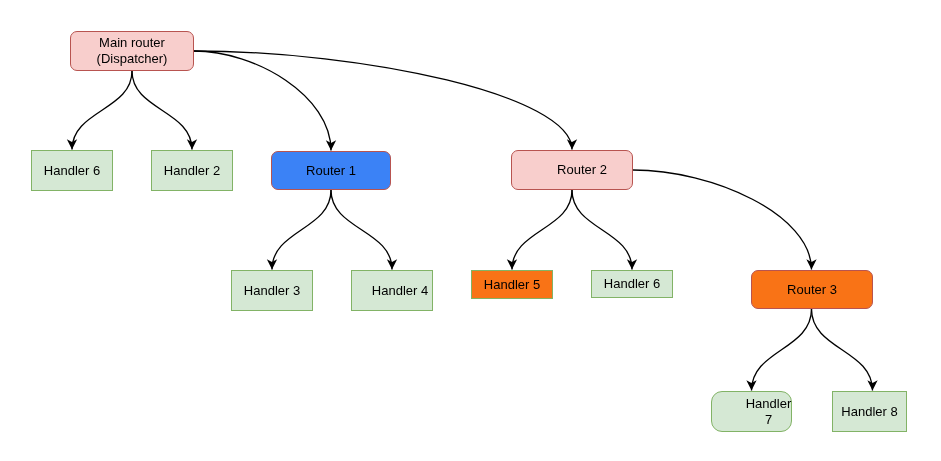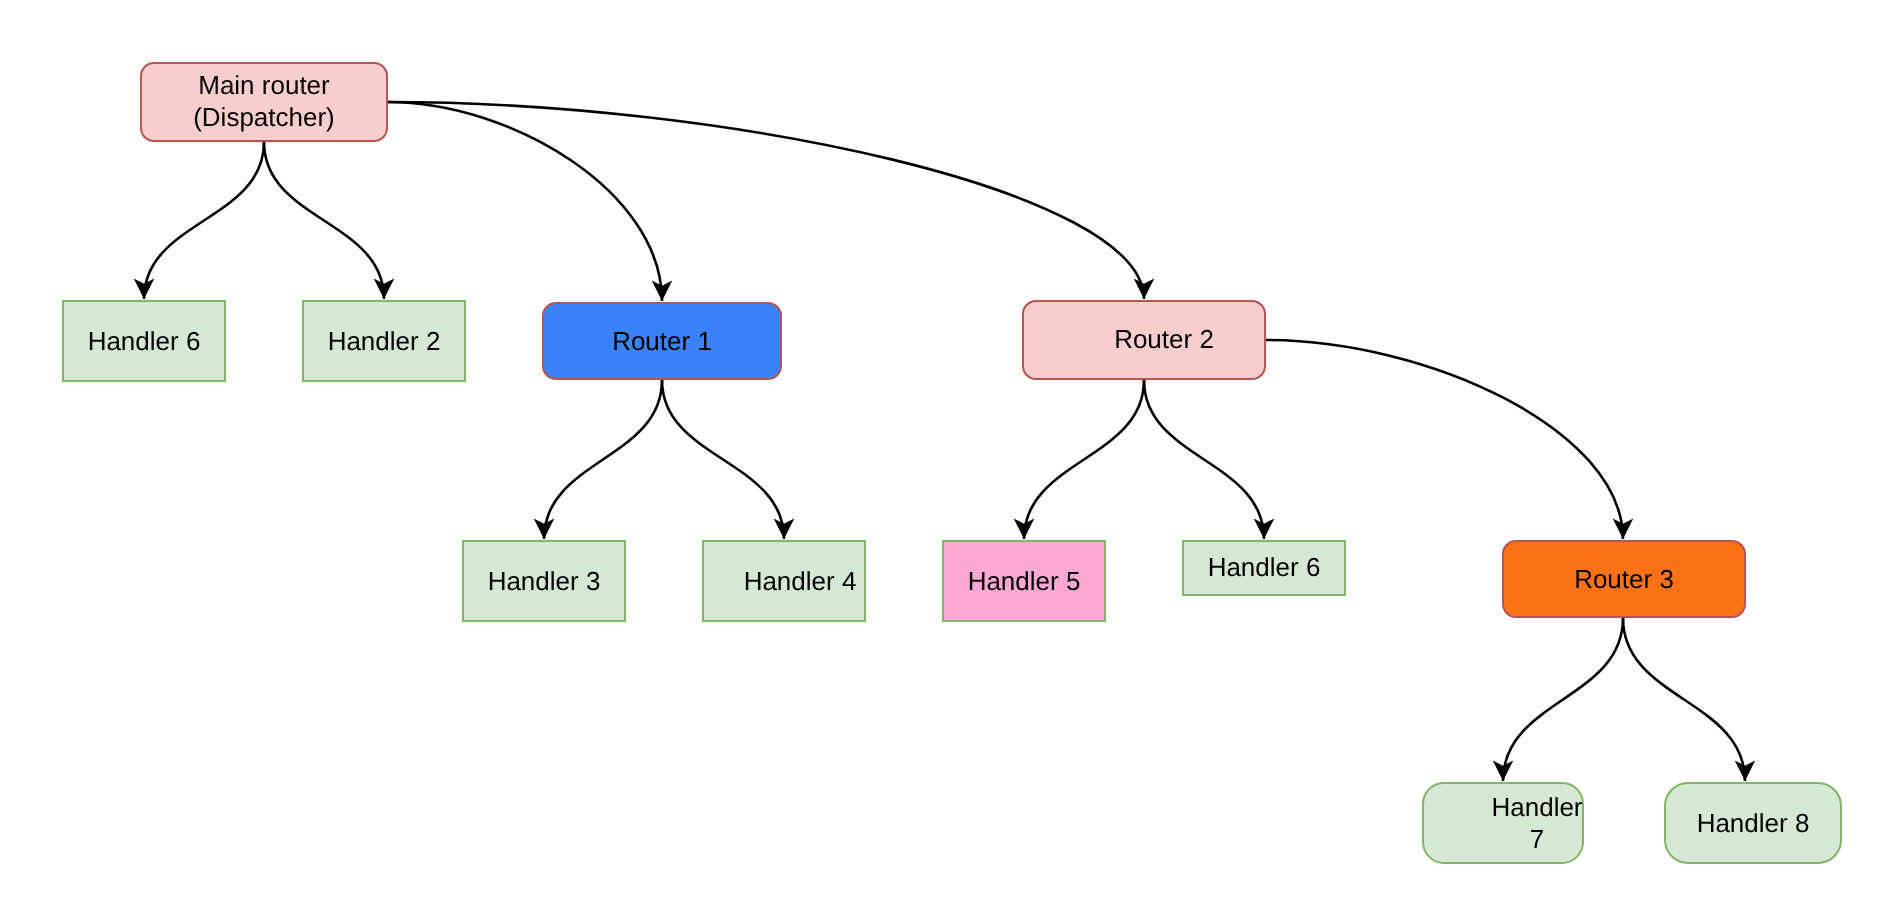--- a/index.html
+++ b/index.html
@@ -62,19 +62,19 @@
   </svg>
   <div id="nodes">
       <div class="node router" style="left: 70px; top: 31px; width: 124px; height: 40px; background: rgb(248, 206, 204); border-color: rgb(184, 84, 80); border-radius: 7px;"><span>Main router
 (Dispatcher)</span></div>
       <div class="node handler" style="left: 31px; top: 150px; width: 82px; height: 41px; background: rgb(213, 232, 212); border-color: rgb(130, 179, 102); border-radius: 0px;"><span>Handler 6</span></div>
       <div class="node handler" style="left: 151px; top: 150px; width: 82px; height: 41px; background: rgb(213, 232, 212); border-color: rgb(130, 179, 102); border-radius: 0px;"><span>Handler 2</span></div>
       <div class="node router" style="left: 271px; top: 151px; width: 120px; height: 39px; background: #3b82f6; border-color: rgb(184, 84, 80); border-radius: 7px;"><span>Router 1</span></div>
       <div class="node router" style="left: 511px; top: 150px; width: 122px; height: 40px; background: rgb(248, 206, 204); border-color: rgb(184, 84, 80); border-radius: 7px; padding-left: 20px;"><span>Router 2</span></div>
       <div class="node handler" style="left: 231px; top: 270px; width: 82px; height: 41px; background: rgb(213, 232, 212); border-color: rgb(130, 179, 102); border-radius: 0px;"><span>Handler 3</span></div>
       <div class="node handler" style="left: 351px; top: 270px; width: 82px; height: 41px; background: rgb(213, 232, 212); border-color: rgb(130, 179, 102); border-radius: 0px; padding-left: 16px;"><span>Handler 4</span></div>
-      <div class="node handler" style="left: 471px; top: 270px; width: 82px; height: 41px; background: #f9a8d4; border-color: rgb(130, 179, 102); border-radius: 0px;"><span>Handler 5</span></div>
+      <div class="node handler" style="left: 471px; top: 270px; width: 82px; height: 29px; background: #f97316; border-color: rgb(130, 179, 102); border-radius: 0px;"><span>Handler 5</span></div>
       <div class="node handler" style="left: 591px; top: 270px; width: 82px; height: 28px; background: rgb(213, 232, 212); border-color: rgb(130, 179, 102); border-radius: 0px;"><span>Handler 6</span></div>
       <div class="node router" style="left: 751px; top: 270px; width: 122px; height: 39px; background: #f97316; border-color: rgb(184, 84, 80); border-radius: 7px;"><span>Router 3</span></div>
       <div class="node handler" style="left: 711px; top: 391px; width: 81px; height: 41px; background: rgb(213, 232, 212); border-color: rgb(130, 179, 102); border-radius: 11px; padding-left: 34px;"><span>Handler 7</span></div>
-      <div class="node handler" style="left: 832px; top: 391px; width: 89px; height: 41px; background: rgb(213, 232, 212); border-color: rgb(130, 179, 102); border-radius: 12px;"><span>Handler 8</span></div>
+      <div class="node handler" style="left: 832px; top: 391px; width: 75px; height: 41px; background: rgb(213, 232, 212); border-color: rgb(130, 179, 102); border-radius: 0px;"><span>Handler 8</span></div>
     </div>
 </div>
 
 </body></html>

